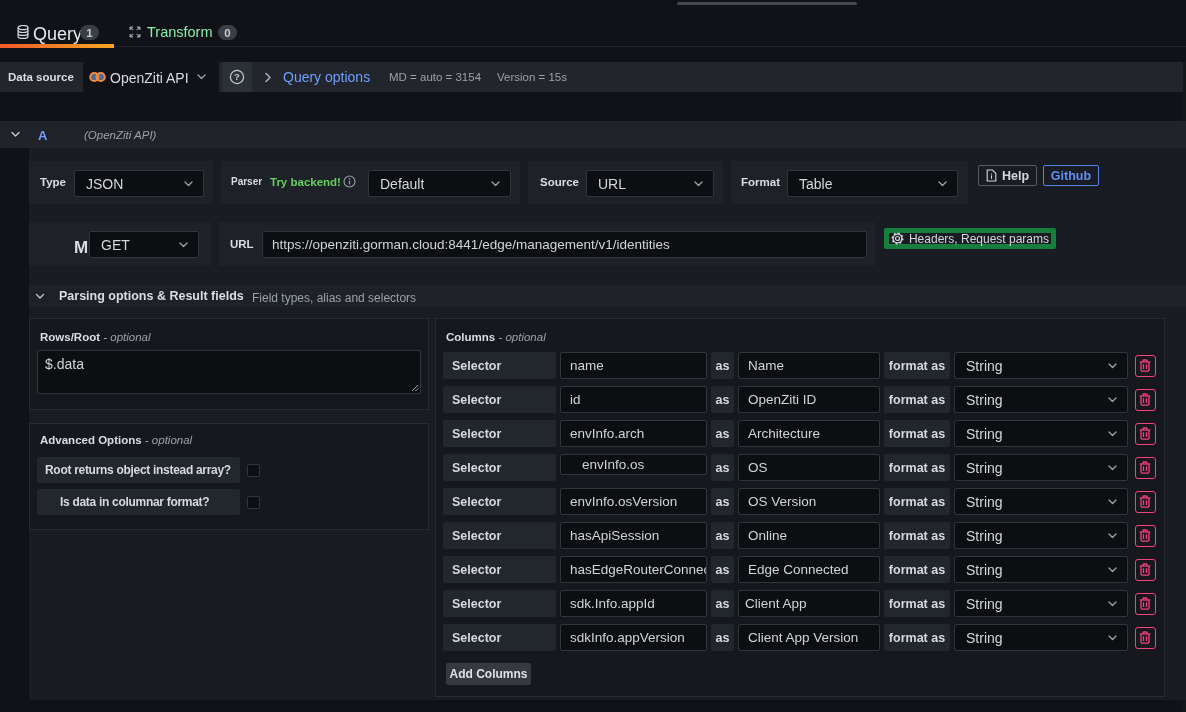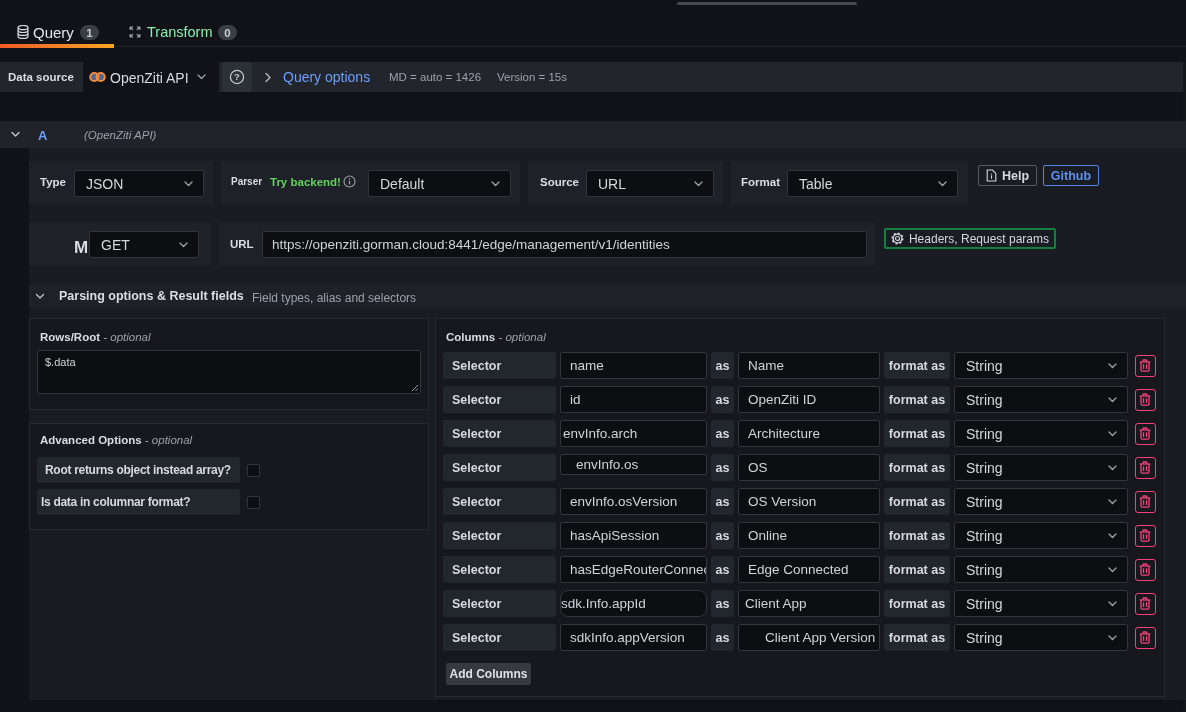--- a/index.html
+++ b/index.html
@@ -21,21 +21,21 @@
 <div class="abs" style="left:0;top:0;width:1186px;height:47px;background:#111217;border-bottom:1px solid #1f2226;"></div>
 
 <div class="abs" style="left:677px;top:2px;width:180px;height:3px;background:#45484d;border-radius:2px;"></div>
 
 <svg class="abs" style="left:17px;top:25px;" width="12" height="14" viewBox="0 0 12 14">
   <ellipse cx="6" cy="2.6" rx="4.9" ry="2.1" fill="none" stroke="#d8d9df" stroke-width="1.2"></ellipse>
   <path d="M1.1 2.6 V11.4 C1.1 12.55 3.3 13.4 6 13.4 C8.7 13.4 10.9 12.55 10.9 11.4 V2.6" fill="none" stroke="#d8d9df" stroke-width="1.2"></path>
   <path d="M1.1 5.5 C1.1 6.65 3.3 7.5 6 7.5 C8.7 7.5 10.9 6.65 10.9 5.5" fill="none" stroke="#d8d9df" stroke-width="1.2"></path>
   <path d="M1.1 8.45 C1.1 9.6 3.3 10.45 6 10.45 C8.7 10.45 10.9 9.6 10.9 8.45" fill="none" stroke="#d8d9df" stroke-width="1.2"></path>
 </svg>
-<div class="abs" style="left:33px;top:24px;font-size:15px;font-weight:500;color:#e6e7eb;">Query</div>
+<div class="abs" style="left:33px;top:24px;font-size:18px;font-weight:500;color:#e6e7eb;">Query</div>
 <div class="abs" style="left:80px;top:25px;width:19px;height:15px;background:#3a3f46;border-radius:8px;color:#c7cbd1;font-size:11.5px;font-weight:700;display:flex;align-items:center;justify-content:center;">1</div>
 <div class="abs" style="left:0;top:44px;width:114px;height:3.5px;background:linear-gradient(90deg,#ef5b28 0%,#f6a623 100%);"></div>
 
 <svg class="abs" style="left:128px;top:25px;" width="14" height="14" viewBox="0 0 14 14">
   <g stroke="#9ba1a9" stroke-width="1.2" fill="none">
     <path d="M5.2 5.2 L2.1 2.1 M2.1 2.1 h3 M2.1 2.1 v3"></path>
     <path d="M8.8 5.2 L11.9 2.1 M11.9 2.1 h-3 M11.9 2.1 v3"></path>
     <path d="M5.2 8.8 L2.1 11.9 M2.1 11.9 h3 M2.1 11.9 v-3"></path>
     <path d="M8.8 8.8 L11.9 11.9 M11.9 11.9 h-3 M11.9 11.9 v-3"></path>
   </g>
@@ -61,21 +61,21 @@
 <div class="abs" style="left:222px;top:62px;width:30px;height:30px;background:#2c3137;border-radius:2px;"></div>
 <svg class="abs" style="left:229px;top:69px;" width="16" height="16" viewBox="0 0 16 16">
   <circle cx="8" cy="8" r="6.6" fill="none" stroke="#c9cdd2" stroke-width="1.2"></circle>
   <text x="8" y="11.3" font-size="9.5" font-weight="700" fill="#c9cdd2" text-anchor="middle" font-family="Liberation Sans">?</text>
 </svg>
 
 <svg class="abs" style="left:264px;top:72px;" width="8" height="11" viewBox="0 0 8 11">
     <path d="M2 1.5 L6 5.5 L2 9.5" stroke="#aeb4bb" stroke-width="1.5" fill="none" stroke-linecap="round" stroke-linejoin="round"></path>
   </svg>
 <div class="abs" style="left:283px;top:69px;font-size:14px;font-weight:500;color:#6e9fff;">Query options</div>
-<div class="abs" style="left:389px;top:71px;font-size:11.5px;font-weight:500;color:#9ba1a9;">MD = auto = 1426</div>
+<div class="abs" style="left:389px;top:71px;font-size:11.5px;font-weight:500;color:#9ba1a9;">MD = auto = 3154</div>
 <div class="abs" style="left:497px;top:71px;font-size:11.5px;font-weight:500;color:#9ba1a9;">Version = 15s</div>
 
 <div class="abs" style="left:1183px;top:62px;width:3px;height:650px;background:#14161a;"></div>
 
 <div class="abs" style="left:0;top:121px;width:1186px;height:27px;background:#202329;"></div>
 <svg class="abs" style="left:10px;top:131px;" width="11" height="8" viewBox="0 0 11 8">
     <path d="M2 1.5 L5.5 5 L9 1.5" stroke="#c4c8cd" stroke-width="1.4" fill="none" stroke-linecap="round" stroke-linejoin="round"></path>
   </svg>
 <div class="abs" style="left:38px;top:128px;font-size:13px;font-weight:700;color:#6e9fff;">A</div>
 <div class="abs" style="left:84px;top:129px;font-size:11.5px;font-style:italic;color:#9ba1a9;">(OpenZiti API)</div>
@@ -139,49 +139,49 @@
 <div class="abs lbl" style="left:52px;top:238px;font-size:17px;padding-left:22px;">Method</div>
 <div class="sel" style="left:89px;top:231px;width:110px;height:27px;">
     <span class="txt">GET</span>
   <svg class="chev" width="11" height="8" viewBox="0 0 11 8">
       <path d="M2 2 L5.5 5.5 L9 2" stroke="#9aa0a8" stroke-width="1.4" fill="none" stroke-linecap="round" stroke-linejoin="round"></path>
     </svg>
   </div>
 <div class="abs lbl" style="left:230px;top:238px;font-size:11.5px;">URL</div>
 <div class="inp" style="left:262px;top:231px;width:605px;height:27px;padding-left:9px;">https://openziti.gorman.cloud:8441/edge/management/v1/identities</div>
 
-<div class="btn" style="left:884px;top:228px;width:172px;height:21px;border:2px solid #15803d;color:#d7d8dd;font-size:12px;">
+<div class="btn" style="left:884px;top:228px;width:172px;height:21px;border:5px solid #15803d;color:#d7d8dd;font-size:12px;">
   <svg width="13" height="13" viewBox="0 0 13 13" style="margin-right:5px;">
     <g stroke="#d7d8dd" fill="none">
       <circle cx="6.5" cy="6.5" r="2" stroke-width="1.2"></circle>
       <circle cx="6.5" cy="6.5" r="4.4" stroke-width="1.4"></circle>
       <circle cx="6.5" cy="6.5" r="5.3" stroke-width="1.5" stroke-dasharray="1.9 2.2"></circle>
     </g>
   </svg>Headers, Request params</div>
 
 <div class="abs" style="left:29px;top:285px;width:1157px;height:22px;background:#1e2127;"></div>
 <svg class="abs" style="left:35px;top:293px;" width="10" height="7" viewBox="0 0 10 7">
     <path d="M1.5 1.5 L5 5 L8.5 1.5" stroke="#c4c8cd" stroke-width="1.3" fill="none" stroke-linecap="round" stroke-linejoin="round"></path>
   </svg>
 <div class="abs" style="left:59px;top:289px;font-size:12.5px;font-weight:700;color:#dcdde2;">Parsing options &amp; Result fields</div>
 <div class="abs" style="left:252px;top:291px;font-size:12px;color:#9ba1a9;">Field types, alias and selectors</div>
 
 <div class="abs" style="left:29px;top:318px;width:400px;height:92px;background:#16181e;border:1px solid #272b31;"></div>
 <div class="abs" style="left:40px;top:331px;font-size:11.5px;"><span style="font-weight:700;color:#dcdde2;">Rows/Root</span> <span style="font-style:italic;color:#9ba1a9;">- optional</span></div>
 <div class="abs" style="left:37px;top:350px;width:384px;height:44px;background:#0c0e12;border:1px solid #31363c;border-radius:2px;"></div>
-<div class="abs" style="left:45px;top:356px;font-size:11px;color:#d2d3d9;">$.data</div>
+<div class="abs" style="left:45px;top:356px;font-size:14px;color:#d2d3d9;">$.data</div>
 <svg class="abs" style="left:411px;top:384px;" width="8" height="8" viewBox="0 0 8 8">
   <path d="M7 1 L1 7 M7 4.5 L4.5 7" stroke="#9aa0a8" stroke-width="1"></path>
 </svg>
 
 <div class="abs" style="left:29px;top:423px;width:400px;height:107px;background:#16181e;border:1px solid #272b31;"></div>
 <div class="abs" style="left:40px;top:434px;font-size:11.5px;"><span style="font-weight:700;color:#dcdde2;">Advanced Options</span> <span style="font-style:italic;color:#9ba1a9;">- optional</span></div>
 <div class="pill" style="left:37px;top:457px;width:203px;height:26px;padding-left:8px;font-size:12px;letter-spacing:-0.3px;">Root returns object instead array?</div>
 <div class="abs" style="left:247px;top:464px;width:13px;height:13px;background:#0c0e12;border:1px solid #31363c;border-radius:2px;"></div>
-<div class="pill" style="left:37px;top:489px;width:203px;height:26px;padding-left:4px;font-size:12px;letter-spacing:-0.3px;">Is data in columnar format?</div>
+<div class="pill" style="left:37px;top:489px;width:203px;height:26px;padding-left:23px;font-size:12px;letter-spacing:-0.3px;">Is data in columnar format?</div>
 <div class="abs" style="left:247px;top:496px;width:13px;height:13px;background:#0c0e12;border:1px solid #31363c;border-radius:2px;"></div>
 
 <div class="abs" style="left:435px;top:318px;width:730px;height:379px;background:#16181e;border:1px solid #272b31;"></div>
 <div class="abs" style="left:446px;top:331px;font-size:11.5px;"><span style="font-weight:700;color:#dcdde2;">Columns</span> <span style="font-style:italic;color:#9ba1a9;">- optional</span></div>
 
 <div id="rows">
   <div class="pill" style="left:443px;top:352px;width:113px;height:27px;padding-left:9px;font-size:12.5px;">Selector</div>
   <div class="inp" style="left:560px;top:352px;width:147px;height:27px;padding-left:9px;">name</div>
   <div class="pill" style="left:711px;top:352px;width:23px;height:27px;justify-content:center;">as</div>
   <div class="inp" style="left:738px;top:352px;width:142px;height:27px;padding-left:9px;">Name</div>
@@ -217,42 +217,42 @@
     <svg width="12" height="13" viewBox="0 0 12 13" style="position:absolute;left:3px;top:2.5px;">
       <g stroke="#f5427c" stroke-width="1.3" fill="none">
         <path d="M0.7 3 h10.6"></path>
         <path d="M4 2.8 v-1.1 a0.7 0.7 0 0 1 0.7 -0.7 h2.6 a0.7 0.7 0 0 1 0.7 0.7 v1.1"></path>
         <path d="M2 3.1 v8 a1.1 1.1 0 0 0 1.1 1.1 h5.8 a1.1 1.1 0 0 0 1.1 -1.1 v-8"></path>
         <path d="M4.5 5.3 v4.6 M7.5 5.3 v4.6"></path>
       </g>
     </svg>
   </div>
   <div class="pill" style="left:443px;top:420px;width:113px;height:27px;padding-left:9px;font-size:12.5px;">Selector</div>
-  <div class="inp" style="left:560px;top:420px;width:147px;height:27px;padding-left:2px;">envInfo.arch</div>
+  <div class="inp" style="left:560px;top:420px;width:147px;height:27px;padding-left:9px;">envInfo.arch</div>
   <div class="pill" style="left:711px;top:420px;width:23px;height:27px;justify-content:center;">as</div>
   <div class="inp" style="left:738px;top:420px;width:142px;height:27px;padding-left:9px;">Architecture</div>
   <div class="pill" style="left:884px;top:420px;width:66px;height:27px;justify-content:center;">format as</div>
   <div class="sel" style="left:954px;top:420px;width:174px;height:27px;">
       <span class="txt">String</span>
       <svg class="chev" width="11" height="8" viewBox="0 0 11 8">
         <path d="M2 2 L5.5 5.5 L9 2" stroke="#9aa0a8" stroke-width="1.4" fill="none" stroke-linecap="round" stroke-linejoin="round"></path>
       </svg>
     </div>
   <div class="abs" style="left:1135px;top:423px;width:21px;height:22px;border:1.5px solid #f5427c;border-radius:3px;">
     <svg width="12" height="13" viewBox="0 0 12 13" style="position:absolute;left:3px;top:2.5px;">
       <g stroke="#f5427c" stroke-width="1.3" fill="none">
         <path d="M0.7 3 h10.6"></path>
         <path d="M4 2.8 v-1.1 a0.7 0.7 0 0 1 0.7 -0.7 h2.6 a0.7 0.7 0 0 1 0.7 0.7 v1.1"></path>
         <path d="M2 3.1 v8 a1.1 1.1 0 0 0 1.1 1.1 h5.8 a1.1 1.1 0 0 0 1.1 -1.1 v-8"></path>
         <path d="M4.5 5.3 v4.6 M7.5 5.3 v4.6"></path>
       </g>
     </svg>
   </div>
   <div class="pill" style="left:443px;top:454px;width:113px;height:27px;padding-left:9px;font-size:12.5px;">Selector</div>
-  <div class="inp" style="left:560px;top:454px;width:147px;height:21px;padding-left:15px;">envInfo.os</div>
+  <div class="inp" style="left:560px;top:454px;width:147px;height:21px;padding-left:21px;">envInfo.os</div>
   <div class="pill" style="left:711px;top:454px;width:23px;height:27px;justify-content:center;">as</div>
   <div class="inp" style="left:738px;top:454px;width:142px;height:27px;padding-left:9px;">OS</div>
   <div class="pill" style="left:884px;top:454px;width:66px;height:27px;justify-content:center;">format as</div>
   <div class="sel" style="left:954px;top:454px;width:174px;height:27px;">
       <span class="txt">String</span>
       <svg class="chev" width="11" height="8" viewBox="0 0 11 8">
         <path d="M2 2 L5.5 5.5 L9 2" stroke="#9aa0a8" stroke-width="1.4" fill="none" stroke-linecap="round" stroke-linejoin="round"></path>
       </svg>
     </div>
   <div class="abs" style="left:1135px;top:457px;width:21px;height:22px;border:1.5px solid #f5427c;border-radius:3px;">
@@ -322,21 +322,21 @@
     <svg width="12" height="13" viewBox="0 0 12 13" style="position:absolute;left:3px;top:2.5px;">
       <g stroke="#f5427c" stroke-width="1.3" fill="none">
         <path d="M0.7 3 h10.6"></path>
         <path d="M4 2.8 v-1.1 a0.7 0.7 0 0 1 0.7 -0.7 h2.6 a0.7 0.7 0 0 1 0.7 0.7 v1.1"></path>
         <path d="M2 3.1 v8 a1.1 1.1 0 0 0 1.1 1.1 h5.8 a1.1 1.1 0 0 0 1.1 -1.1 v-8"></path>
         <path d="M4.5 5.3 v4.6 M7.5 5.3 v4.6"></path>
       </g>
     </svg>
   </div>
   <div class="pill" style="left:443px;top:590px;width:113px;height:27px;padding-left:9px;font-size:12.5px;">Selector</div>
-  <div class="inp" style="left:560px;top:590px;width:147px;height:27px;padding-left:0;border-radius:8px;">sdk.Info.appId</div>
+  <div class="inp" style="left:560px;top:590px;width:147px;height:27px;padding-left:9px;">sdk.Info.appId</div>
   <div class="pill" style="left:711px;top:590px;width:23px;height:27px;justify-content:center;">as</div>
   <div class="inp" style="left:738px;top:590px;width:142px;height:27px;padding-left:6px;">Client App</div>
   <div class="pill" style="left:884px;top:590px;width:66px;height:27px;justify-content:center;">format as</div>
   <div class="sel" style="left:954px;top:590px;width:174px;height:27px;">
       <span class="txt">String</span>
       <svg class="chev" width="11" height="8" viewBox="0 0 11 8">
         <path d="M2 2 L5.5 5.5 L9 2" stroke="#9aa0a8" stroke-width="1.4" fill="none" stroke-linecap="round" stroke-linejoin="round"></path>
       </svg>
     </div>
   <div class="abs" style="left:1135px;top:593px;width:21px;height:22px;border:1.5px solid #f5427c;border-radius:3px;">
@@ -345,21 +345,21 @@
         <path d="M0.7 3 h10.6"></path>
         <path d="M4 2.8 v-1.1 a0.7 0.7 0 0 1 0.7 -0.7 h2.6 a0.7 0.7 0 0 1 0.7 0.7 v1.1"></path>
         <path d="M2 3.1 v8 a1.1 1.1 0 0 0 1.1 1.1 h5.8 a1.1 1.1 0 0 0 1.1 -1.1 v-8"></path>
         <path d="M4.5 5.3 v4.6 M7.5 5.3 v4.6"></path>
       </g>
     </svg>
   </div>
   <div class="pill" style="left:443px;top:624px;width:113px;height:27px;padding-left:9px;font-size:12.5px;">Selector</div>
   <div class="inp" style="left:560px;top:624px;width:147px;height:27px;padding-left:9px;">sdkInfo.appVersion</div>
   <div class="pill" style="left:711px;top:624px;width:23px;height:27px;justify-content:center;">as</div>
-  <div class="inp" style="left:738px;top:624px;width:142px;height:27px;padding-left:26px;">Client App Version</div>
+  <div class="inp" style="left:738px;top:624px;width:142px;height:27px;padding-left:9px;">Client App Version</div>
   <div class="pill" style="left:884px;top:624px;width:66px;height:27px;justify-content:center;">format as</div>
   <div class="sel" style="left:954px;top:624px;width:174px;height:27px;">
       <span class="txt">String</span>
       <svg class="chev" width="11" height="8" viewBox="0 0 11 8">
         <path d="M2 2 L5.5 5.5 L9 2" stroke="#9aa0a8" stroke-width="1.4" fill="none" stroke-linecap="round" stroke-linejoin="round"></path>
       </svg>
     </div>
   <div class="abs" style="left:1135px;top:627px;width:21px;height:22px;border:1.5px solid #f5427c;border-radius:3px;">
     <svg width="12" height="13" viewBox="0 0 12 13" style="position:absolute;left:3px;top:2.5px;">
       <g stroke="#f5427c" stroke-width="1.3" fill="none">

